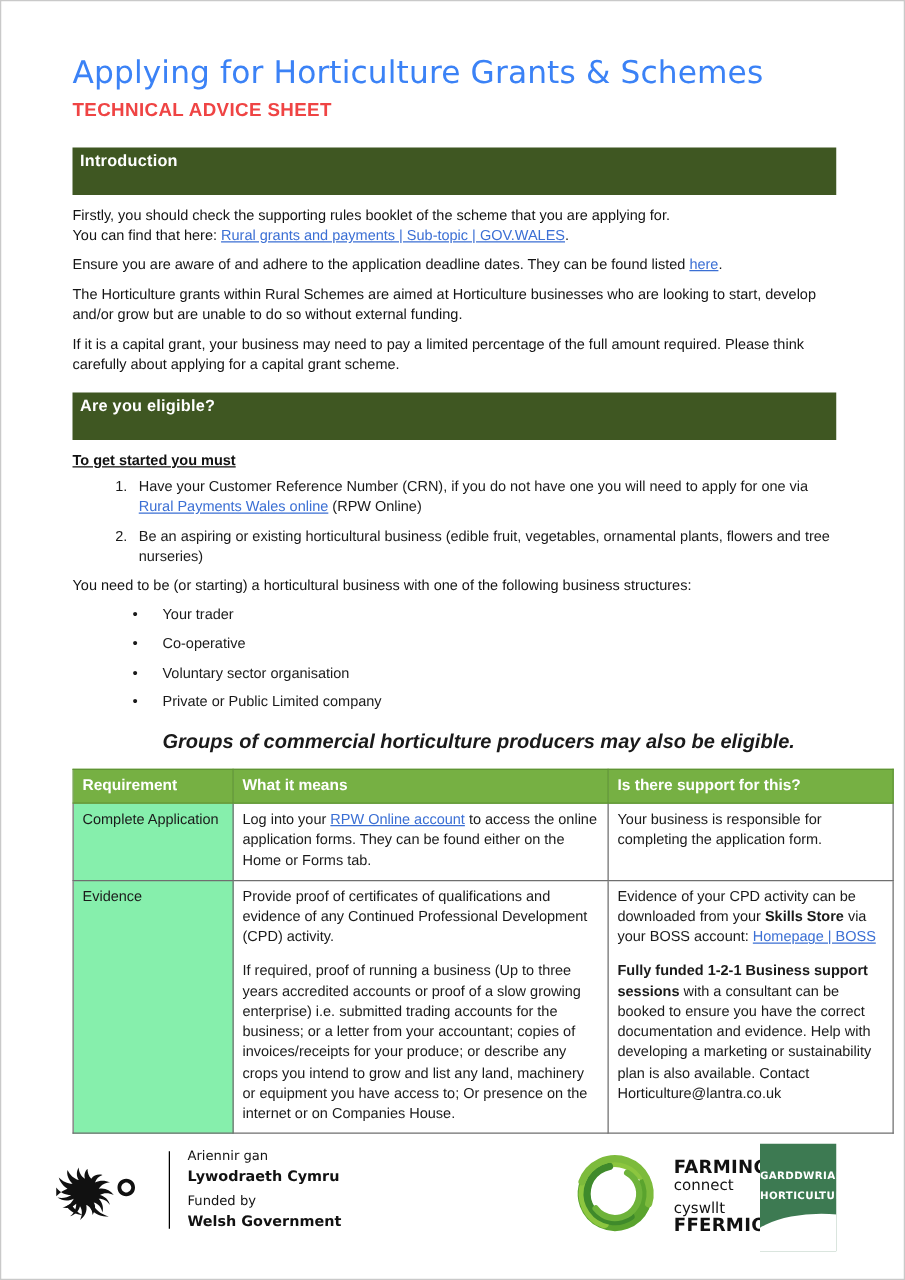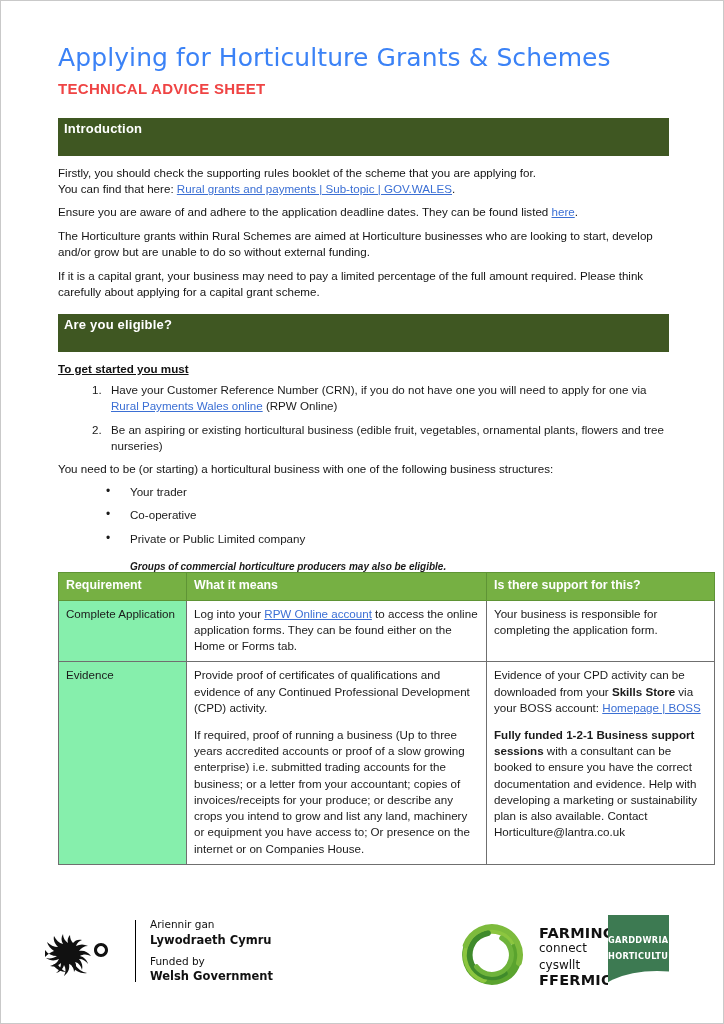--- a/index.html
+++ b/index.html
@@ -109,30 +109,31 @@
     padding-left: 24px;
   }
   ul.bullet-list li::before {
     content: "\2022";
     position: absolute;
     left: 0;
     top: -1px;
     font-size: 12px;
   }
   .note-italic {
-    font-size: 10px;
+    font-size: 16px;
     font-weight: bold;
     font-style: italic;
     margin: 14px 0 0 72px;
   }
 
   
   table.req-table {
     border-collapse: collapse;
     width: 611px;
+    margin-top: 12px;
     table-layout: fixed;
   }
   table.req-table th,
   table.req-table td {
     border: 1px solid #6f6f6f;
     vertical-align: top;
     padding: 5px 7px 7px 7px;
     font-size: 11.6px;
     line-height: 1.40;
   }
@@ -271,20 +272,21 @@
       <li>
         <span>Be an aspiring or existing horticultural business (edible fruit, vegetables, ornamental plants, flowers and tree nurseries)</span>
       </li>
     </ol>
 
     <p class="body-text p-block">You need to be (or starting) a horticultural business with one of the following business structures:</p>
 
     <ul class="bullet-list">
       <li>Your trader</li>
       <li>Co-operative</li>
+      <li>Voluntary sector organisation</li>
       <li>Private or Public Limited company</li>
     </ul>
 
     <div class="note-italic">Groups of commercial horticulture producers may also be eligible.</div>
 
     <table class="req-table">
       <thead>
         <tr>
           <th class="col-w1">Requirement</th>
           <th class="col-w2">What it means</th>

